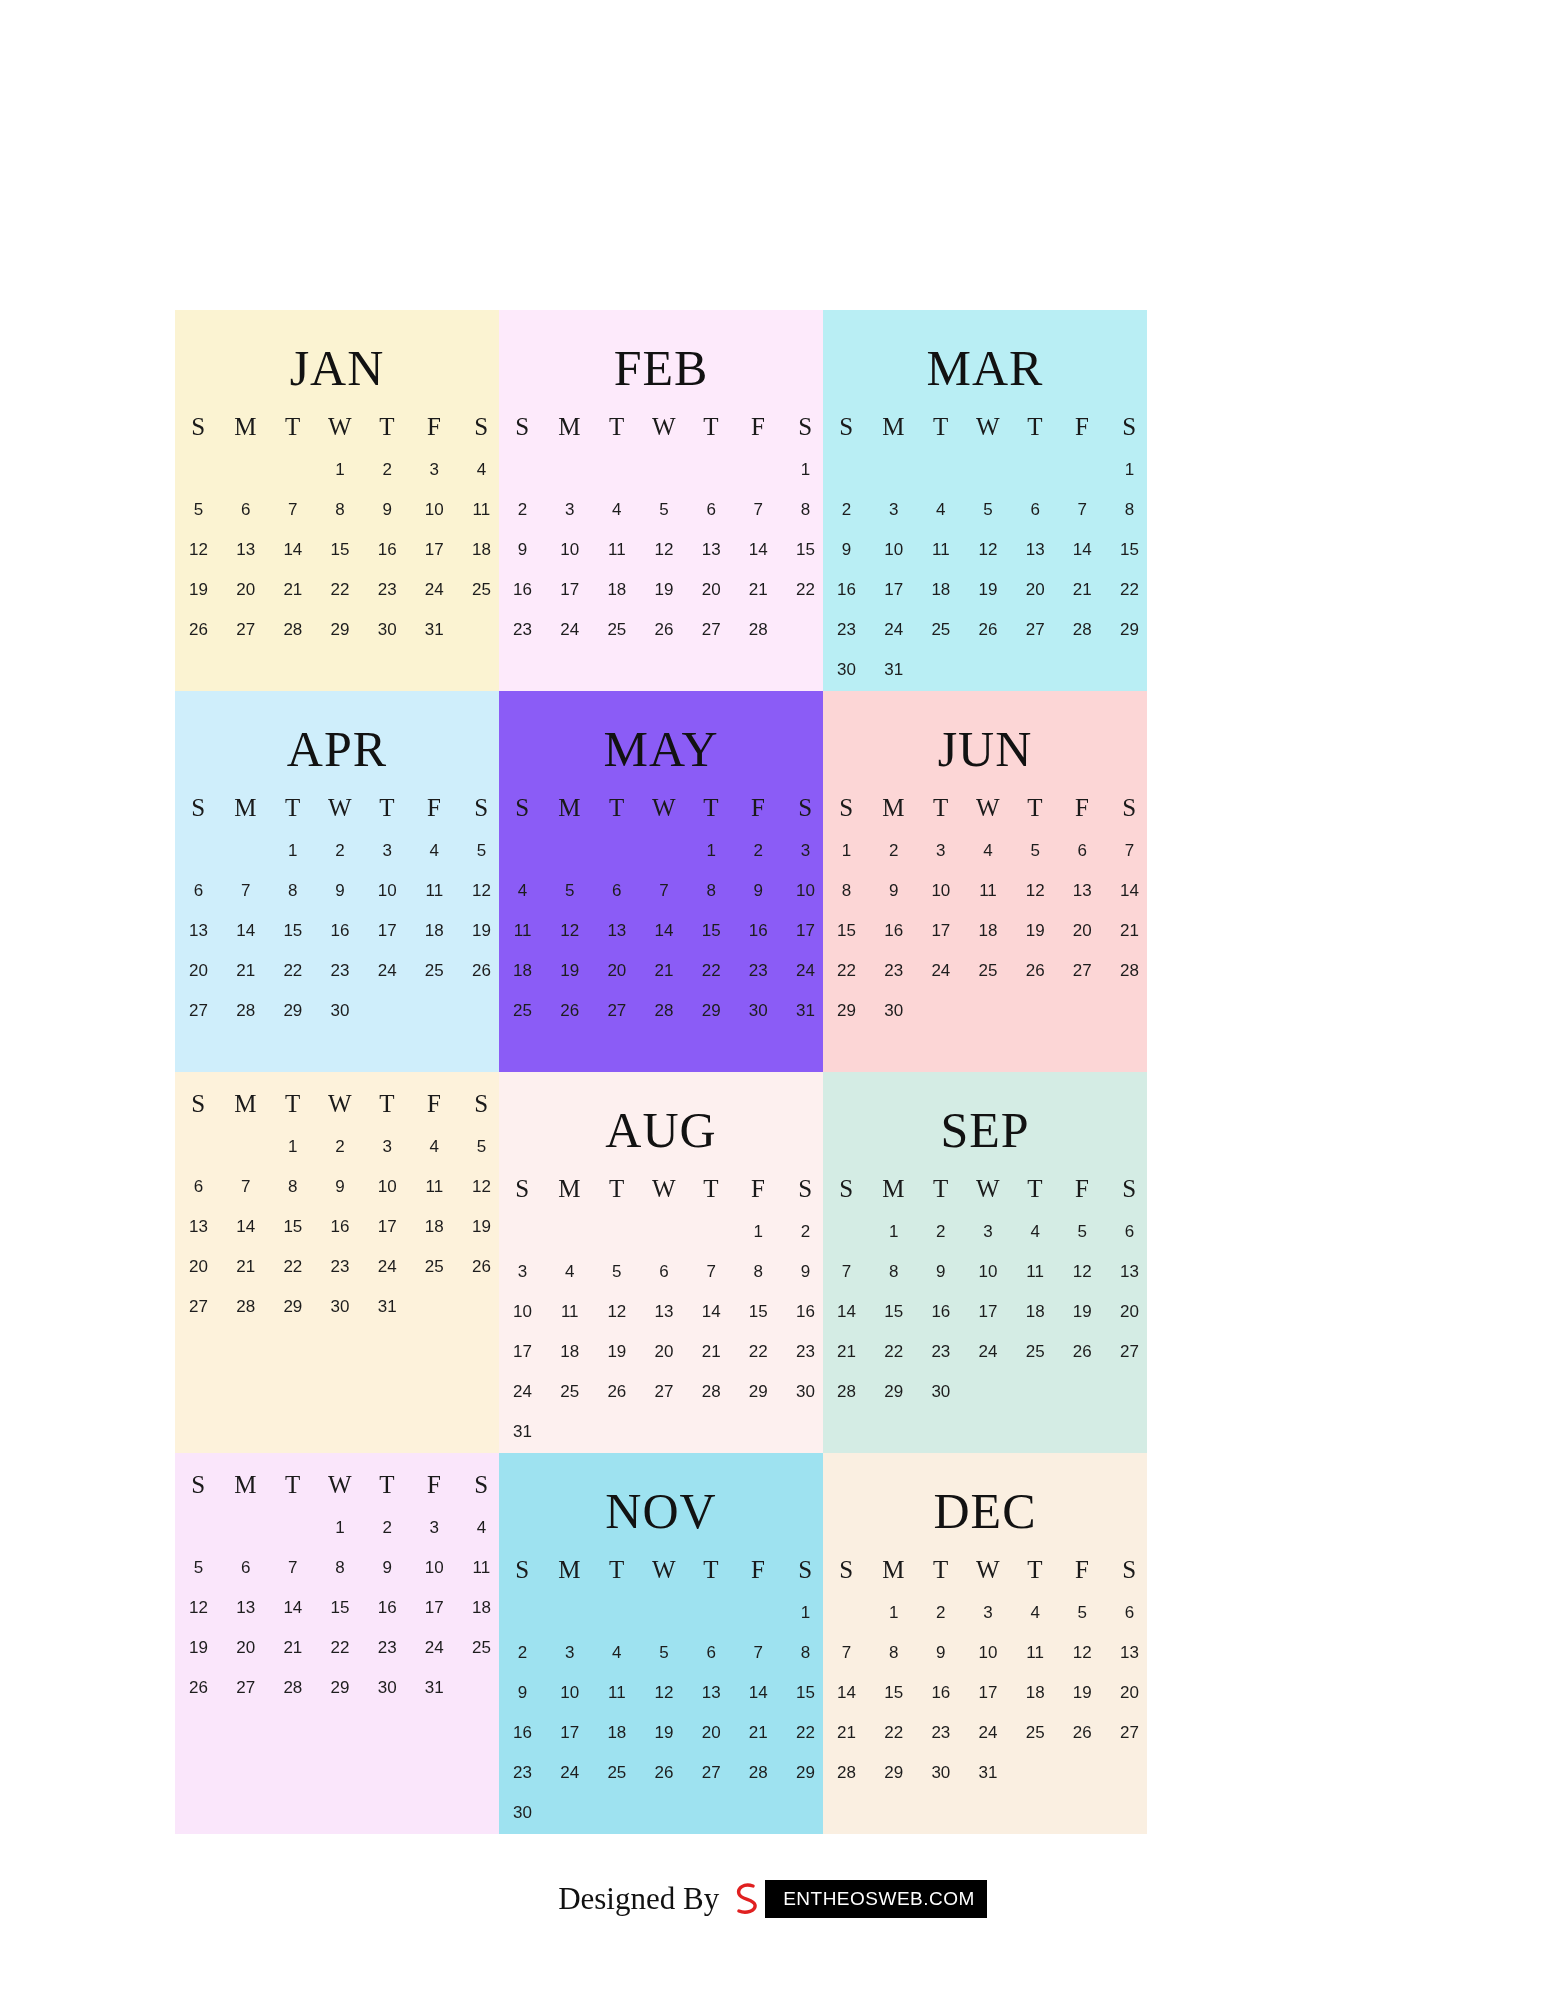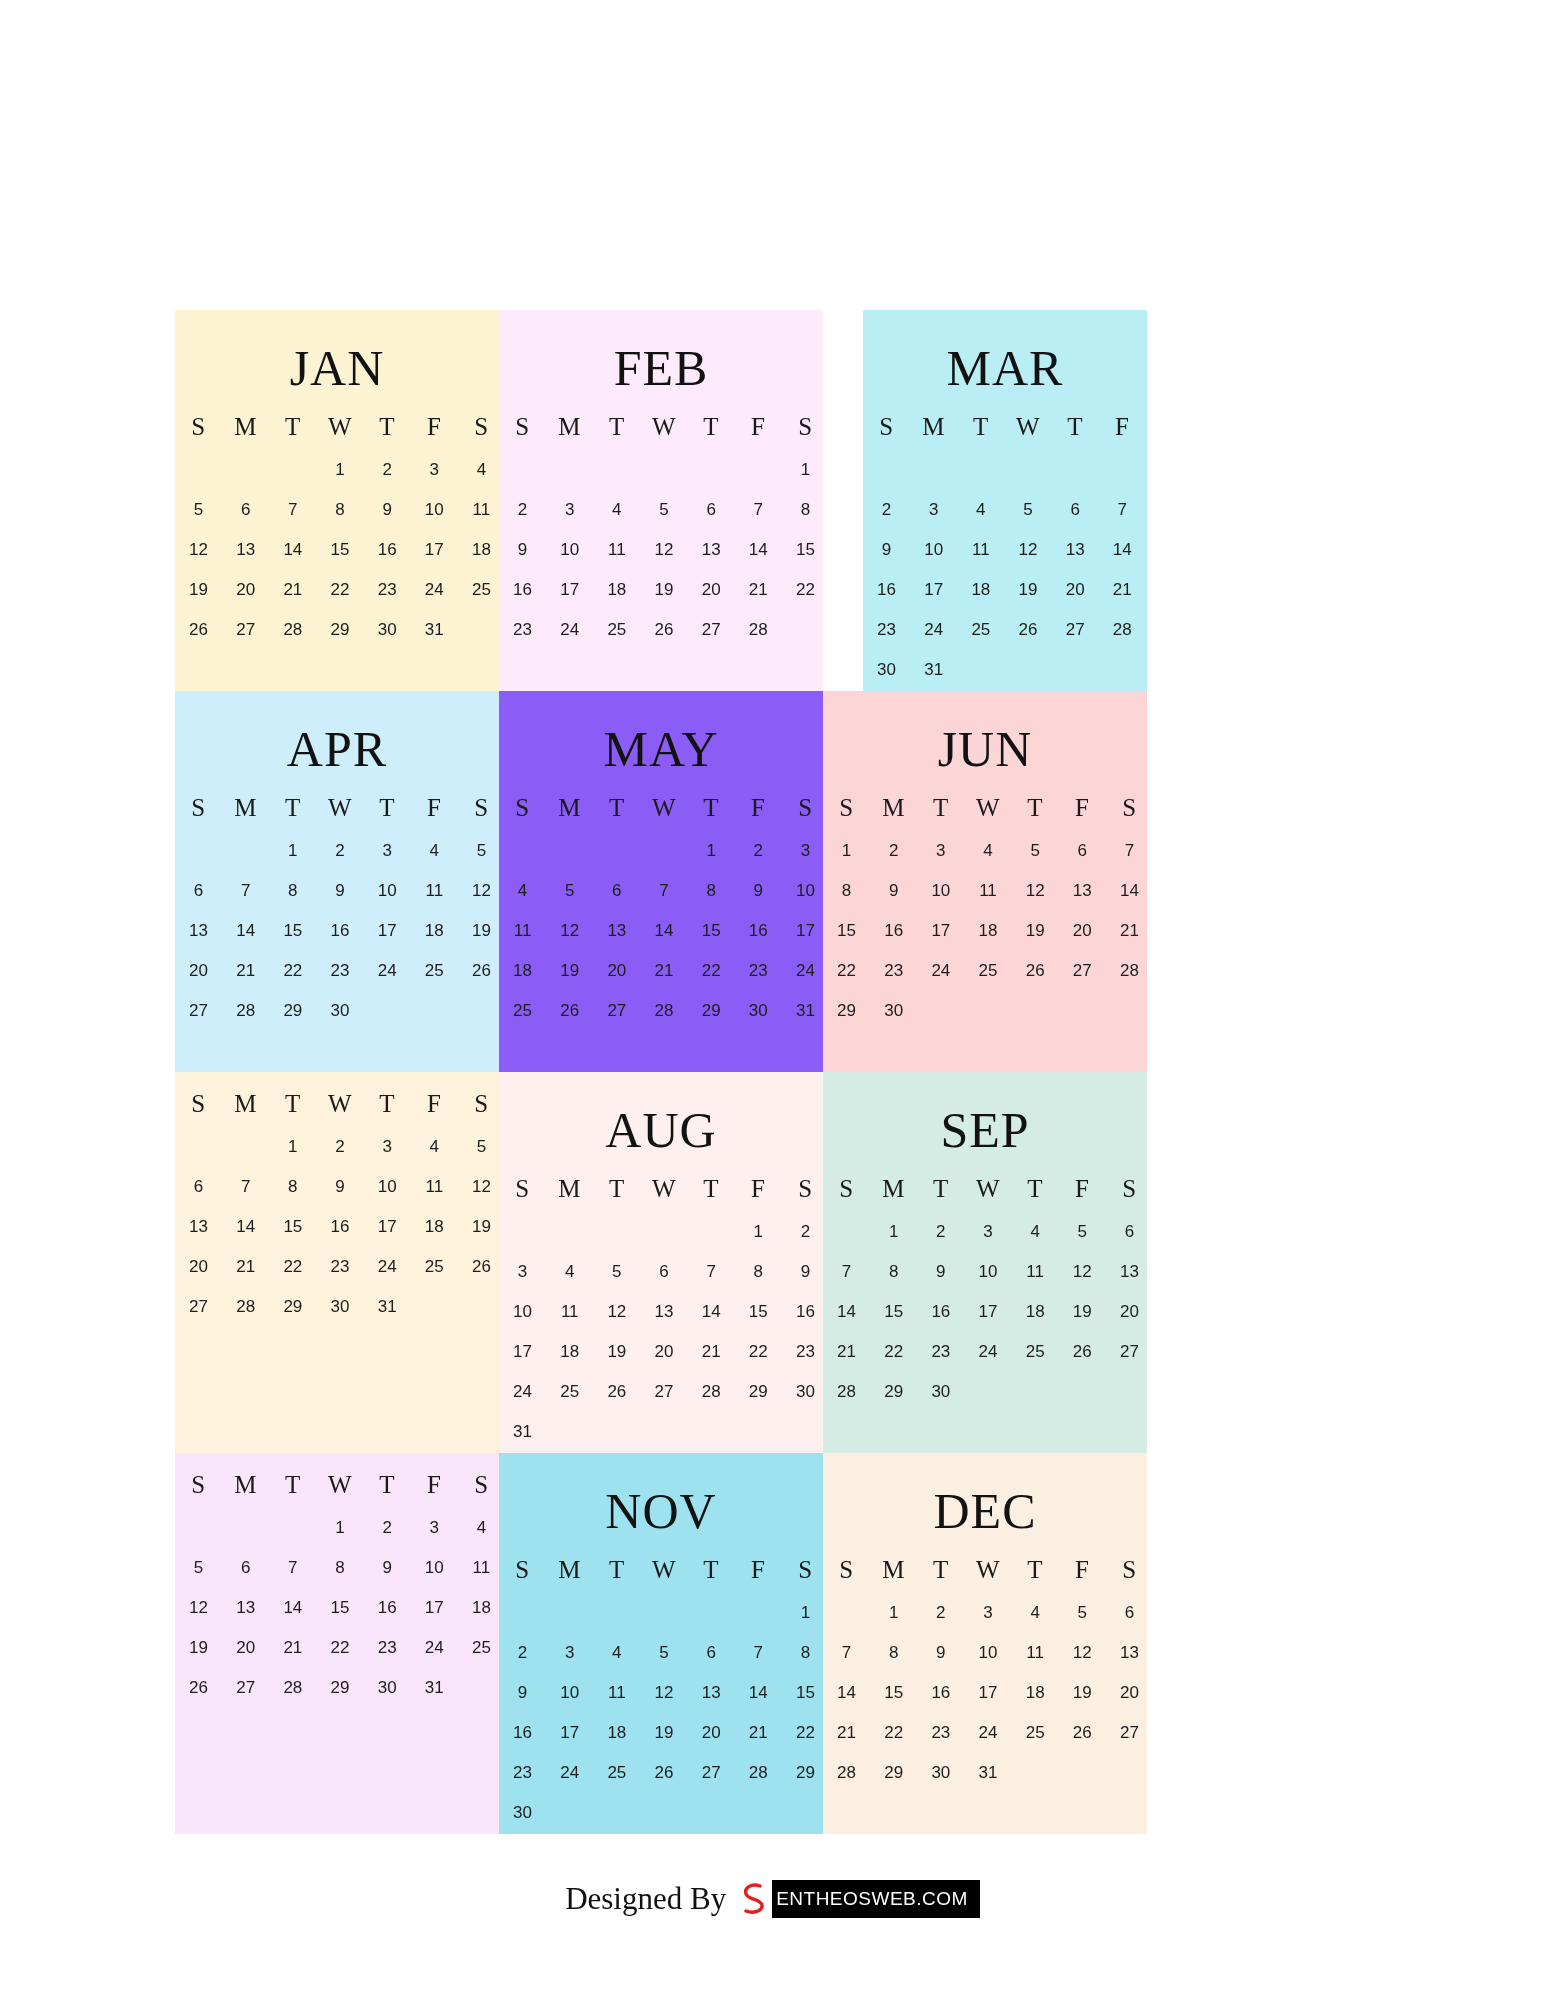--- a/index.html
+++ b/index.html
@@ -113,21 +113,21 @@
     display: flex;
     align-items: center;
     justify-content: center;
   }
   .brand-mark svg { display: block; }
   .brand-name {
     color: #ffffff;
     font-family: "Liberation Sans", sans-serif;
     font-size: 19px;
     letter-spacing: 0.5px;
-    padding-left: 4px;
+    padding-left: 18px;
   }
 </style>
 </head>
 <body>
 
 <div class="page">
 
 
   <div class="grid">
       <div class="month" style="background: rgb(251, 243, 210);">
@@ -237,21 +237,21 @@
         <div class="week-row">
           <div class="day">23</div>
           <div class="day">24</div>
           <div class="day">25</div>
           <div class="day">26</div>
           <div class="day">27</div>
           <div class="day">28</div>
           <div class="day empty"></div>
         </div>
       </div>
-      <div class="month" style="background: rgb(185, 238, 244); margin-left: 40px;">
+      <div class="month" style="background: rgb(185, 238, 244);">
         <div class="month-name">MAR</div>
         <div class="dow-row">
           <div class="dow">S</div>
           <div class="dow">M</div>
           <div class="dow">T</div>
           <div class="dow">W</div>
           <div class="dow">T</div>
           <div class="dow">F</div>
           <div class="dow">S</div>
         </div>

